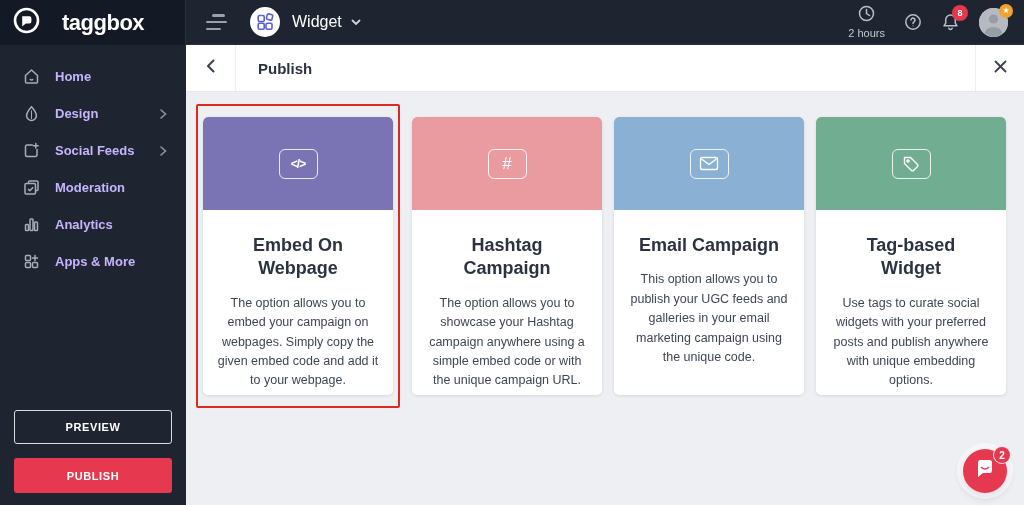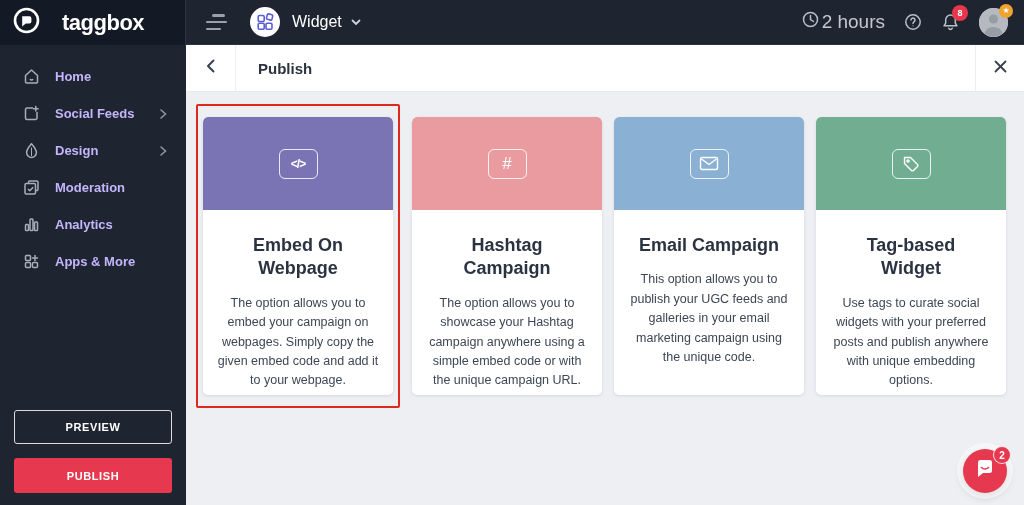--- a/index.html
+++ b/index.html
@@ -14,21 +14,21 @@
   .topbar-main { flex:1; display:flex; align-items:center; padding:0 16px 0 20px; border-bottom:1px solid #2b3341; }
   .hamburger { width:22px; height:16px; display:flex; flex-direction:column; justify-content:space-between; cursor:pointer; }
   .hamburger span { height:2.5px; background:#9aa1ab; border-radius:2px; }
   .hamburger .l1 { width:13px; margin-left:6px; }
   .hamburger .l2 { width:21px; }
   .hamburger .l3 { width:15px; }
   .widget-circle { width:30px; height:30px; border-radius:50%; background:#fff; display:flex; align-items:center; justify-content:center; margin-left:22px; cursor:pointer; }
   .widget-label { color:#fff; font-size:16px; font-weight:400; margin-left:12px; }
   .chev-down { margin-left:7px; display:flex; align-items:center; }
   .tb-right { margin-left:auto; display:flex; align-items:center; gap:19px; }
-  .session { display:flex; align-items:center; gap:3px; color:#c3c8cf; font-size:19px; cursor:pointer; }
+  .session { display:flex; align-items:center; gap:3px; color:#c3c8cf; font-size:11px; cursor:pointer;flex-direction:column; }
   .icon-btn { position:relative; display:flex; align-items:center; justify-content:center; cursor:pointer; }
   .bell-badge { position:absolute; top:-7px; right:-8px; min-width:16px; height:16px; border-radius:50%; background:#e8374d; color:#fff; font-size:9px; font-weight:700; display:flex; align-items:center; justify-content:center; }
   .avatar { position:relative; width:29px; height:29px; border-radius:50%; background:#b9bdc3; cursor:pointer; display:flex; align-items:flex-end; justify-content:center; overflow:visible; }
   .avatar svg { display:block; }
   .star-badge { position:absolute; top:-4px; right:-5px; width:14px; height:14px; border-radius:50%; background:#f0a42e; color:#fff; font-size:8px; display:flex; align-items:center; justify-content:center; }
 
   
   .sidebar { position:absolute; top:45px; left:0; width:186px; height:460px; background:#1e2531; display:flex; flex-direction:column; }
   .nav { padding-top:13px; }
   .nav-item { height:37px; display:flex; align-items:center; padding:0 18px 0 22px; color:#c4b5fd; font-size:13px; font-weight:700; cursor:pointer; }
@@ -142,41 +142,41 @@
           <svg width="17" height="17" viewBox="0 0 17 17" fill="none" stroke="currentColor" stroke-width="1.5" stroke-linejoin="round">
               <path d="M2.5 7.5 8.5 2l6 5.5v6.5a1 1 0 0 1-1 1h-10a1 1 0 0 1-1-1z"></path>
               <path d="M6.8 11.2c.5.5 1 .7 1.7.7s1.2-.2 1.7-.7"></path>
             </svg>
         </span>
         <span>Home</span>
       </div>
 
       <div class="nav-item">
         <span class="ic">
+          <svg width="17" height="17" viewBox="0 0 17 17" fill="none" stroke="currentColor" stroke-width="1.5">
+              <path d="M8.5 1.8S3.6 7.4 3.6 10.6a4.9 4.9 0 0 0 9.8 0C13.4 7.4 8.5 1.8 8.5 1.8z"></path>
+              <path d="M8.5 5.5v8.5" stroke-width="1"></path>
+            </svg>
+        </span>
+        <span>Design</span>
+        <span class="chev">
+          <svg width="10" height="12" viewBox="0 0 10 12" fill="none" stroke="currentColor" stroke-width="1.6" stroke-linecap="round">
+              <polyline points="3,2 7.5,6 3,10"></polyline>
+            </svg>
+        </span>
+      </div>
+
+      <div class="nav-item">
+        <span class="ic">
           <svg width="17" height="17" viewBox="0 0 17 17" fill="none" stroke="currentColor" stroke-width="1.5" stroke-linecap="round">
               <path d="M9.5 3H4a1.5 1.5 0 0 0-1.5 1.5V13A1.5 1.5 0 0 0 4 14.5h8.5A1.5 1.5 0 0 0 14 13V7.5"></path>
               <path d="M12.8 1.5v4.6M10.5 3.8h4.6"></path>
             </svg>
         </span>
         <span>Social Feeds</span>
-        <span class="chev">
-          <svg width="10" height="12" viewBox="0 0 10 12" fill="none" stroke="currentColor" stroke-width="1.6" stroke-linecap="round">
-              <polyline points="3,2 7.5,6 3,10"></polyline>
-            </svg>
-        </span>
-      </div>
-
-      <div class="nav-item">
-        <span class="ic">
-          <svg width="17" height="17" viewBox="0 0 17 17" fill="none" stroke="currentColor" stroke-width="1.5">
-              <path d="M8.5 1.8S3.6 7.4 3.6 10.6a4.9 4.9 0 0 0 9.8 0C13.4 7.4 8.5 1.8 8.5 1.8z"></path>
-              <path d="M8.5 5.5v8.5" stroke-width="1"></path>
-            </svg>
-        </span>
-        <span>Design</span>
         <span class="chev">
           <svg width="10" height="12" viewBox="0 0 10 12" fill="none" stroke="currentColor" stroke-width="1.6" stroke-linecap="round">
               <polyline points="3,2 7.5,6 3,10"></polyline>
             </svg>
         </span>
       </div>
 
       <div class="nav-item">
         <span class="ic">
           <svg width="17" height="17" viewBox="0 0 17 17" fill="none" stroke="currentColor" stroke-width="1.5" stroke-linejoin="round">

